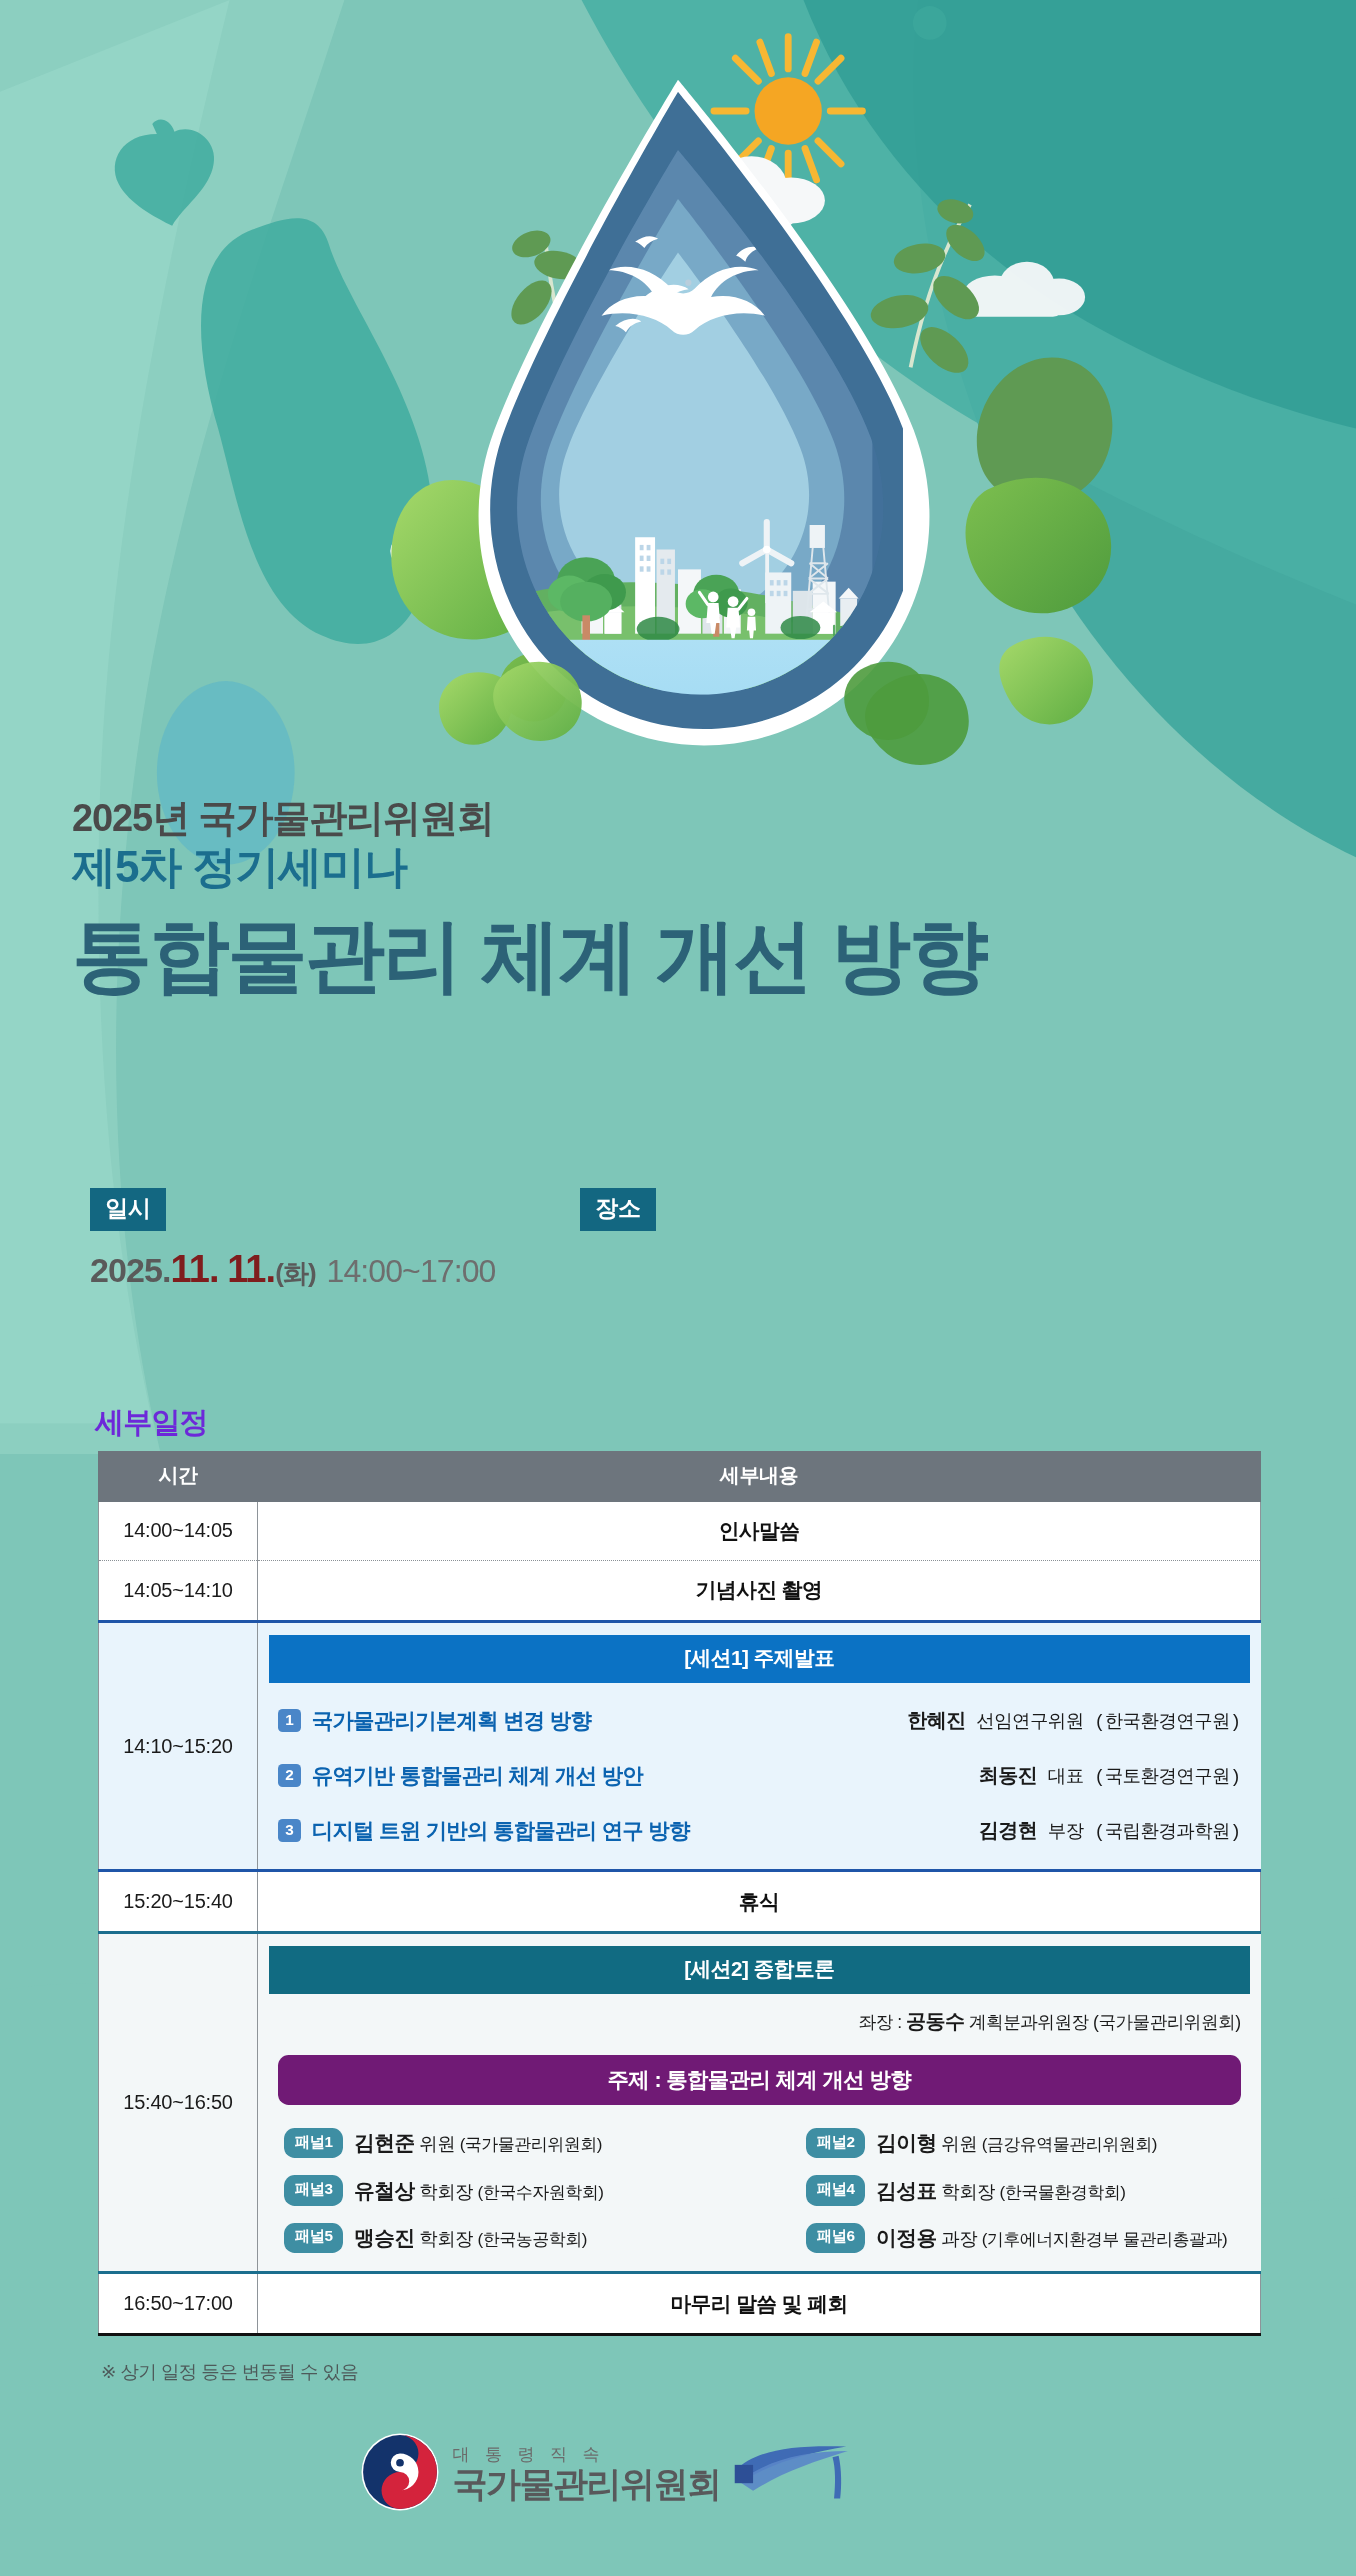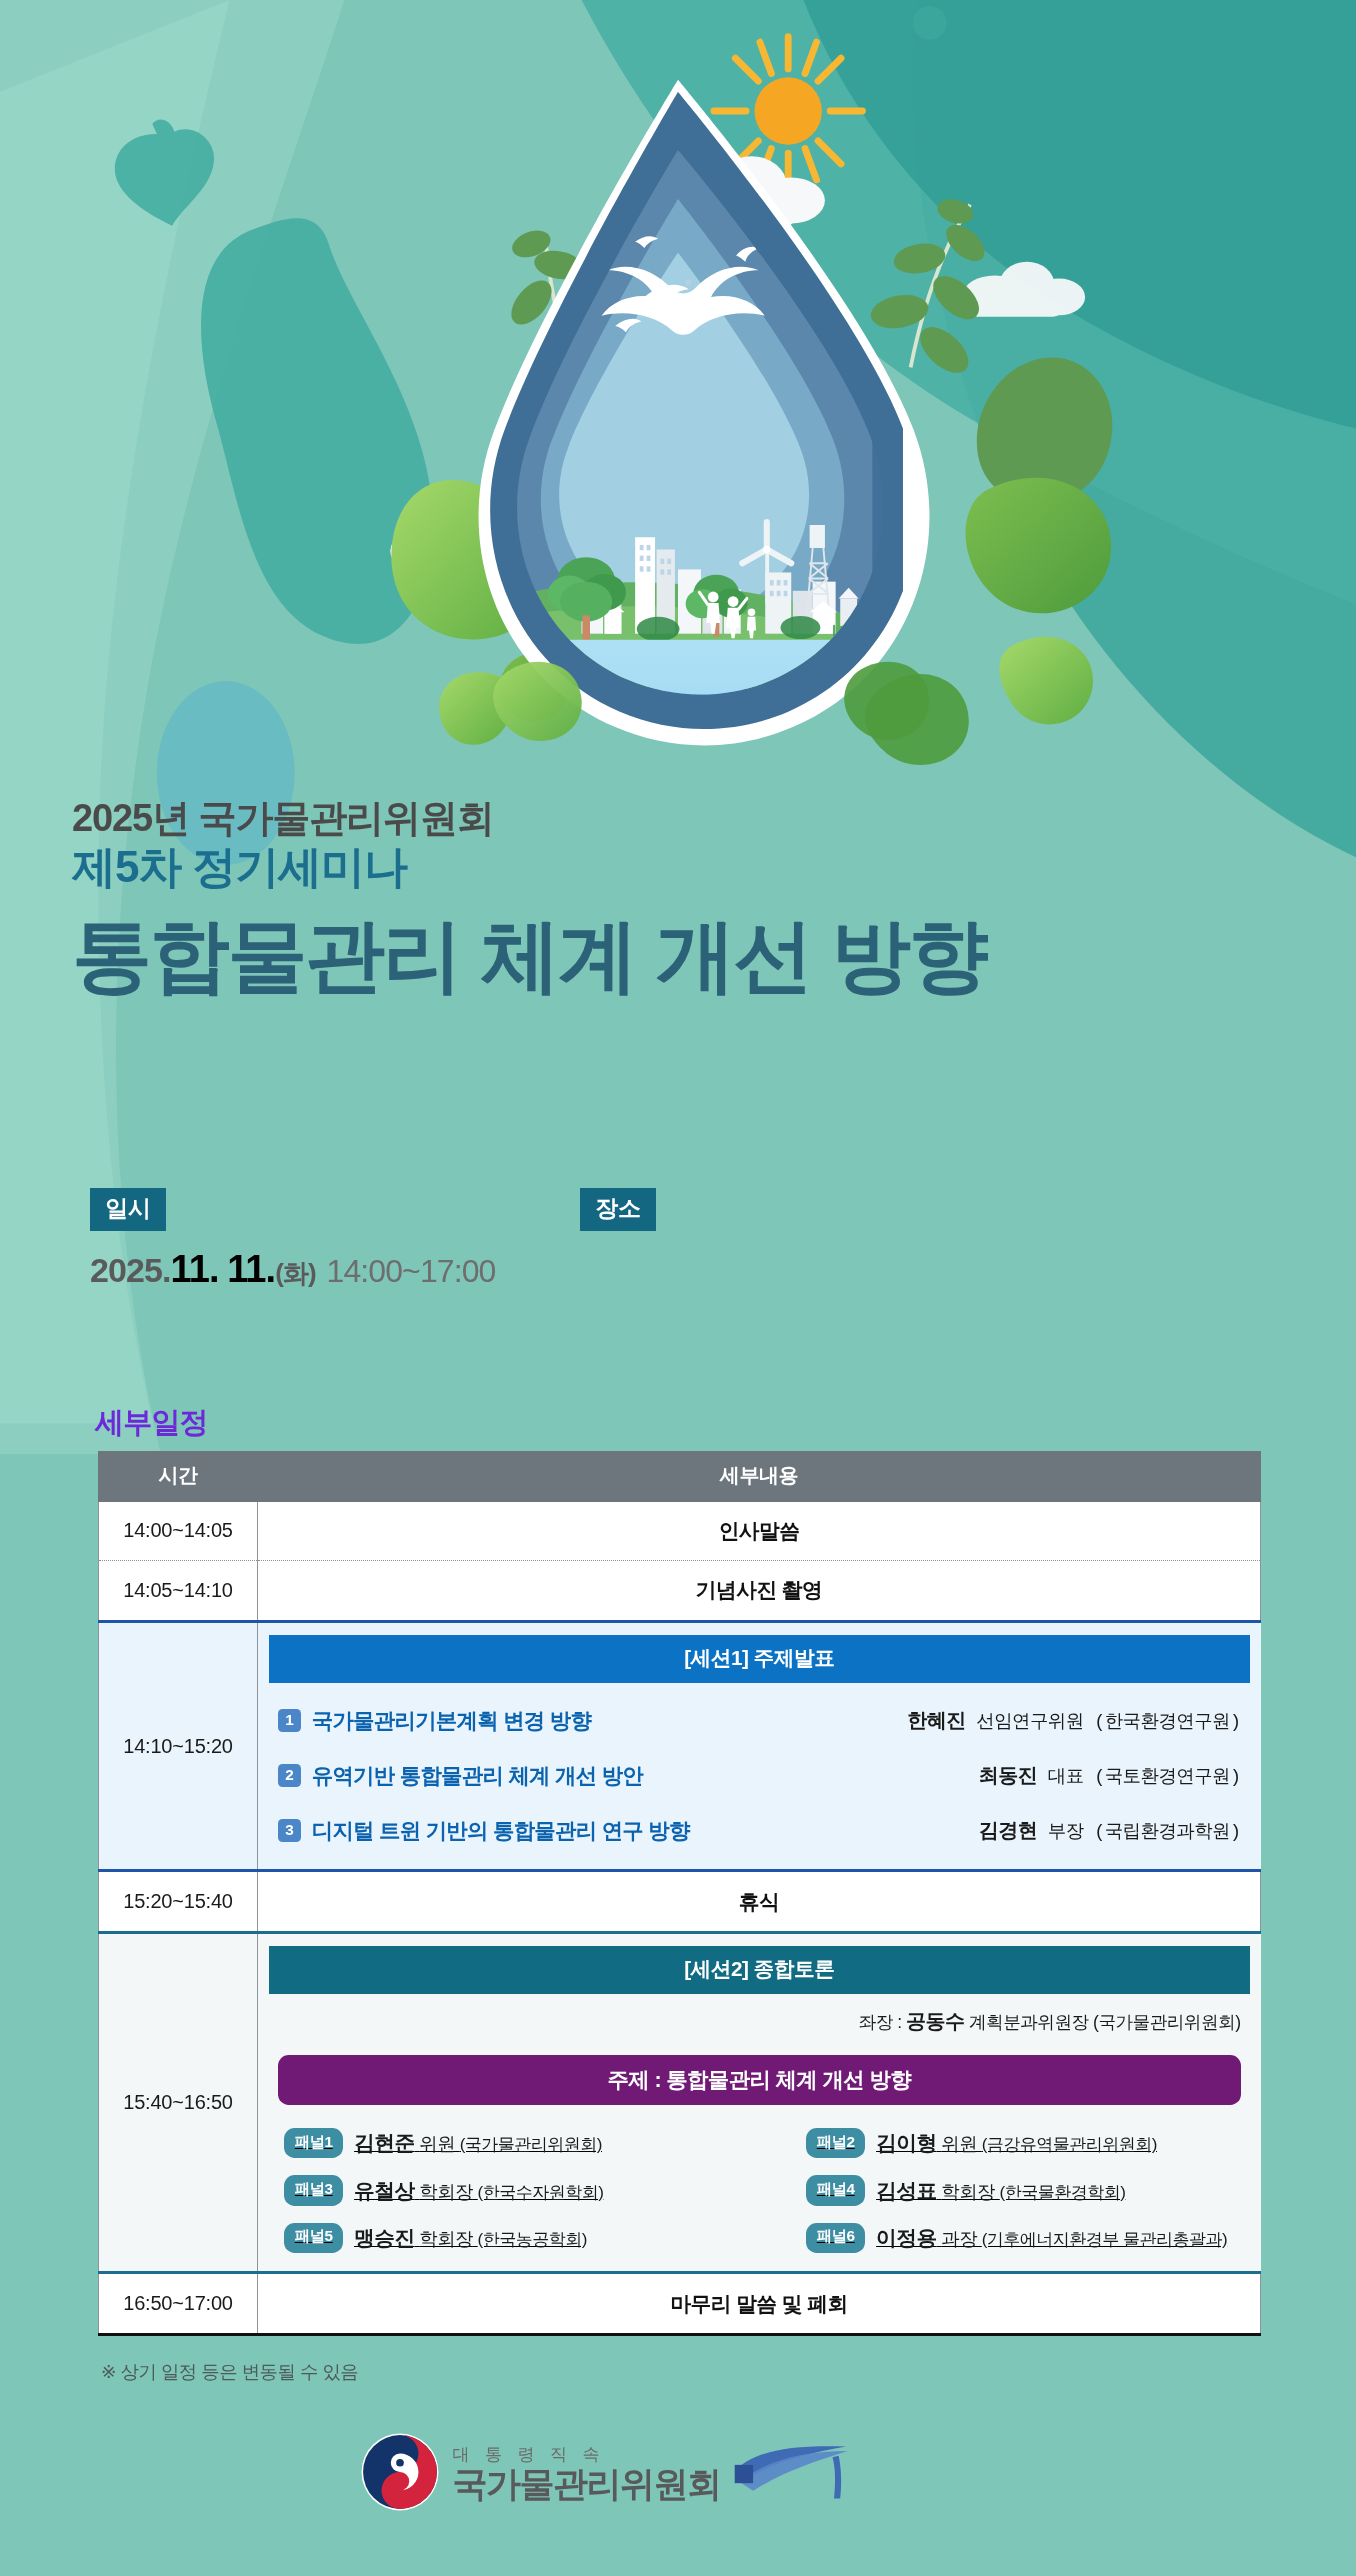--- a/index.html
+++ b/index.html
@@ -55,21 +55,21 @@
     background: #136781; color: #fff;
     font-size: 23px; font-weight: 700;
     padding: 5.4px 15.3px 6.9px 15.3px;
     letter-spacing: -0.4px;
   }
   .meta-value {
     margin-top: 17px;
     font-size: 34px; font-weight: 700; color: #5a5a5a;
     letter-spacing: -0.9px; white-space: nowrap;
   }
-  .meta-value .hl { color: #000000; font-size: 38px; }
+  .meta-value .hl { color: #7f1d1d; font-size: 38px; }
   .meta-value .dow { font-size: 26px; }
   .meta-value .time { color: #6e6e6e; font-weight: 400; font-size: 32px; margin-left: 10.7px; }
   .venue-value {
     margin-top: 17px;
     font-size: 32px; font-weight: 700; color: #5a5a5a;
     letter-spacing: -0.9px; white-space: nowrap;
   }
 
   
   .sched-title {
@@ -149,21 +149,20 @@
     background: #701a75; color: #fff;
     border-radius: 10.7px;
     text-align: center; padding: 10px 0 11.5px 0;
     font-size: 21.4px; font-weight: 700; letter-spacing: -0.6px;
   }
 
   .panel-grid {
     display: grid; grid-template-columns: 1fr 1fr;
     gap: 17px 7.7px;
     padding: 23px 20px 18.4px 20px;
-    text-decoration: underline;
   }
   .panel {
     display: flex; align-items: center; gap: 10.7px;
     padding-left: 6.1px;
   }
   .panel.right { padding-left: 43px; }
   .panel-badge {
     background: #3e8ea3; color: #fff;
     border-radius: 10.7px; padding: 3.8px 10.7px 5.4px 10.7px;
     font-size: 15.3px; font-weight: 700; letter-spacing: -0.4px;

